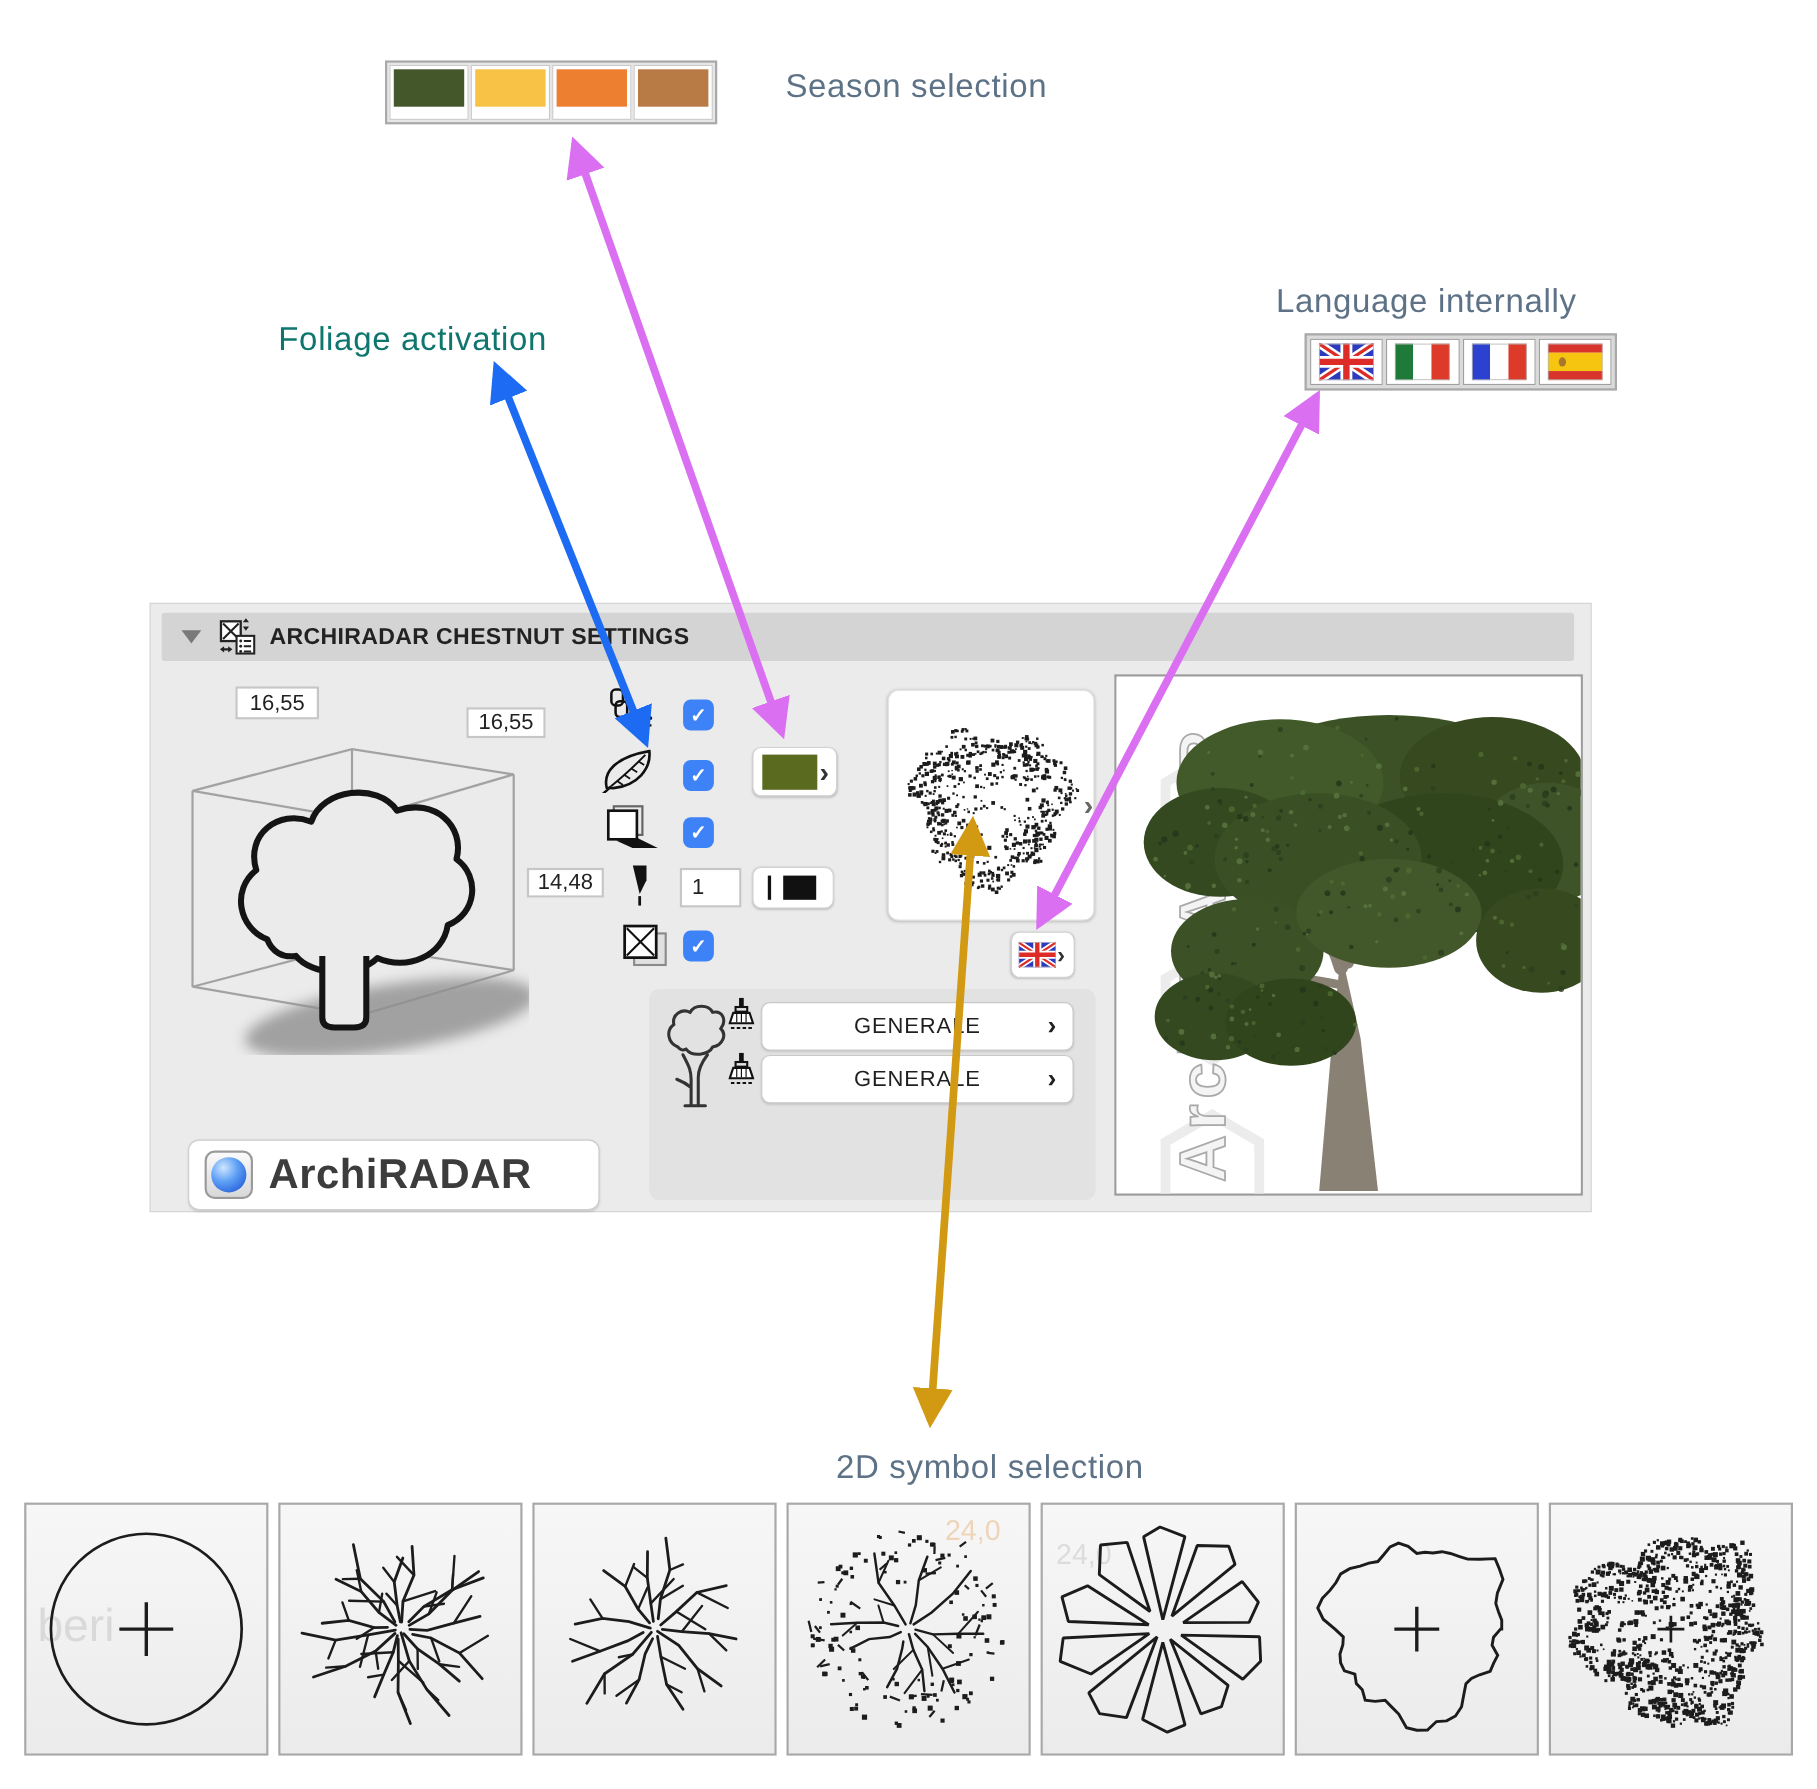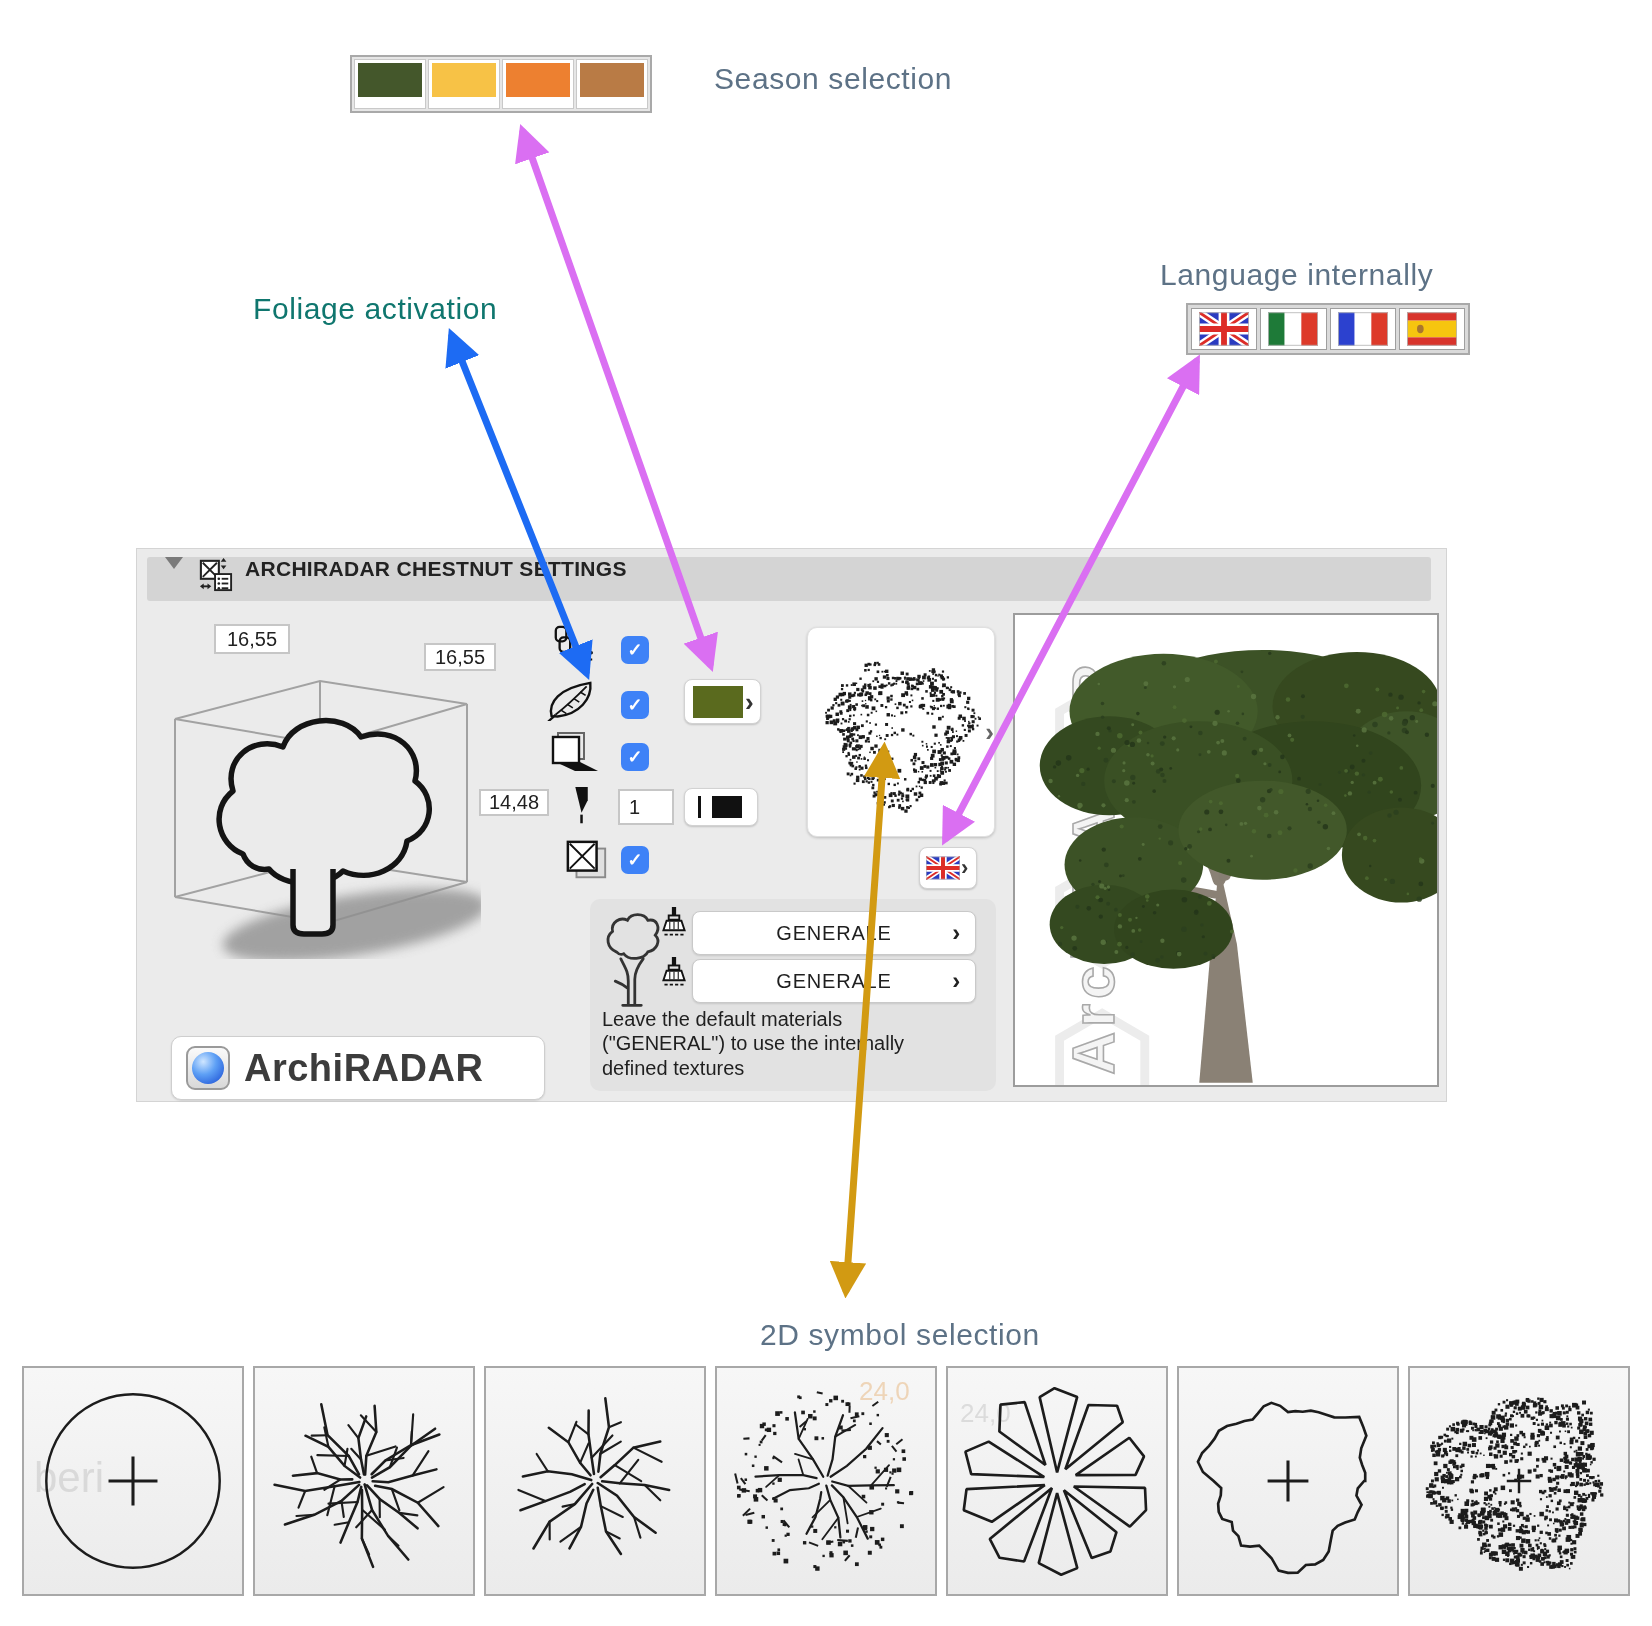--- a/index.html
+++ b/index.html
@@ -10,21 +10,21 @@
   
   .season-strip{position:absolute;left:350px;top:55px;width:302px;height:58px;background:#e6e6e6;border:2px solid #a9a9a9;display:flex;gap:2px;padding:2px;box-sizing:border-box;}
   .season-cell{flex:1;background:#fff;border:1px solid #c9c9c9;padding:3px 3px 11px 3px;box-sizing:border-box;cursor:pointer;}
   .season-sw{width:100%;height:100%;}
   
   .flag-strip{position:absolute;left:1186px;top:303px;width:284px;height:52px;background:#dadada;border:2px solid #a9a9a9;display:flex;gap:3px;padding:3px;box-sizing:border-box;}
   .flag-btn{flex:1;background:#fff;border:1px solid #9f9f9f;display:flex;align-items:center;justify-content:center;}
   .flag-btn svg{width:50px;height:34px;}
   
   .panel{position:absolute;left:136px;top:548px;width:1311px;height:554px;background:#ebebeb;border:1px solid #d4d4d4;box-sizing:border-box;}
-  .panel-header{position:absolute;left:10px;top:8px;width:1284px;height:44px;background:#d4d4d4;border-radius:3px;display:flex;align-items:flex-start;}
+  .panel-header{position:absolute;left:10px;top:8px;width:1284px;height:44px;background:#d4d4d4;border-radius:3px;display:flex;align-items:center;}
   .disc{width:0;height:0;border-left:9px solid transparent;border-right:9px solid transparent;border-top:12px solid #7a7a7a;margin-left:18px;}
   .panel-title{font-size:21px;font-weight:bold;color:#222;letter-spacing:.3px;margin-left:12px;}
   .hdr-icon{margin-left:16px;}
   .dim{position:absolute;background:#fff;border:2px solid #c6c6c6;font-size:20px;color:#222;display:flex;align-items:center;justify-content:center;box-sizing:border-box;}
   .cb{position:absolute;width:28px;height:28px;background:#3e82f7;border-radius:7px;color:#fff;display:flex;align-items:center;justify-content:center;font-size:18px;font-weight:bold;cursor:pointer;}
   .btn{position:absolute;background:#fff;border:1px solid #d2d2d2;border-radius:8px;box-shadow:0 1px 2px rgba(0,0,0,.18);display:flex;align-items:center;box-sizing:border-box;cursor:pointer;}
   .chev{color:#333;font-size:26px;font-weight:600;line-height:1;}
   .color-chip{width:50px;height:32px;margin-left:8px;background:#5a6a1e;}
   .pen-input{position:absolute;left:481px;top:240px;width:56px;height:36px;background:#fff;border:2px solid #c6c6c6;font-size:20px;color:#222;padding-left:9px;display:flex;align-items:center;box-sizing:border-box;}
   .wbar{width:3px;height:22px;background:#111;margin-left:13px;}
@@ -870,23 +870,20 @@
         <rect x="9" y="0" width="4" height="8" fill="#111"></rect>
         <rect x="6" y="8" width="10" height="4" fill="none" stroke="#111" stroke-width="1.8"></rect>
         <path d="M4,13 h14 l3,9 h-20 z" fill="#fff" stroke="#111" stroke-width="1.8"></path>
         <path d="M7,14 v7 M11,14 v7 M15,14 v7" stroke="#111" stroke-width="1"></path>
         <path d="M2,26 h3 M7,26 h3 M12,26 h3 M17,26 h3" stroke="#111" stroke-width="1.6"></path>
       </svg>
       <div class="gen-btn" style="top:60px;">
         <span>GENERALE</span>
         <span class="gen-chev">›</span>
       </div>
-      <div class="note">Leave the default materials
-("GENERAL") to use the internally
-defined textures</div>
     </div>
 
     <div class="logo-btn">
       <div class="globe">
           <i></i>
         </div>
       <div class="logo-text">ArchiRADAR</div>
     </div>
 
     <div class="tree-frame">

